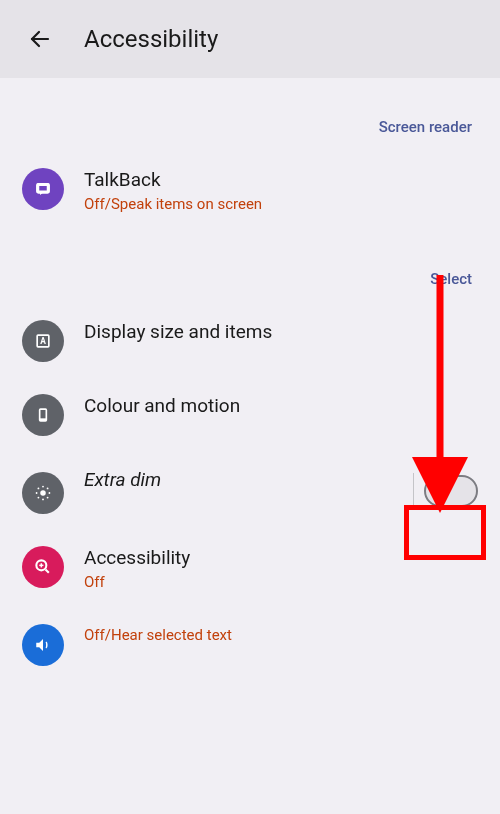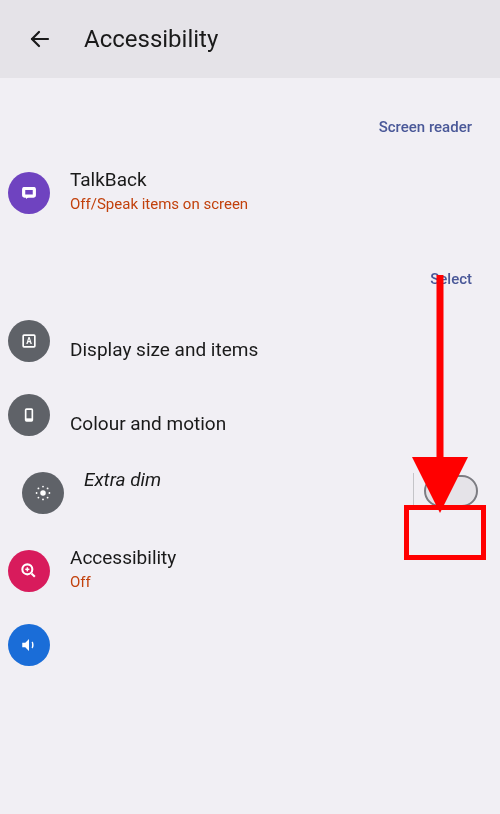--- a/index.html
+++ b/index.html
@@ -41,22 +41,22 @@
     }
     .section-header {
       font-size: 15px;
       color: #4a5898;
       padding: 40px 28px 16px 28px;
       font-weight: 500;
       text-align: right;
     }
     .list-item {
       display: flex;
-      align-items: flex-end;
-      padding: 16px 8px;
+      align-items: flex-start;
+      padding: 16px 22px;
       cursor: pointer;
       min-height: 72px;
     }
     .icon-circle {
       width: 42px;
       height: 42px;
       border-radius: 50%;
       display: flex;
       align-items: center;
       justify-content: center;
@@ -231,20 +231,21 @@
   </div>
 
   <div class="list-item">
     <div class="icon-circle icon-blue">
       <svg width="18" height="18" viewBox="0 0 24 24" fill="#fff">
         <path d="M3 9v6h4l5 5V4L7 9H3z"></path>
         <path d="M16 8c1.5 1 1.5 7 0 8" stroke="#fff" stroke-width="2" fill="none"></path>
       </svg>
     </div>
     <div class="item-text">
+      <div class="item-subtitle">Off/Hear selected text</div>
     </div>
   </div>
 
 </div>
 
 <div class="highlight-box" id="highlight-box" style="left: 404px; top: 505px; width: 82px; height: 55px;"></div>
 <svg class="arrow-svg" id="arrow-svg" width="500" height="814" style="top:0;left:0;">
   <defs>
     <marker id="arrowhead" markerWidth="8" markerHeight="8" refX="4" refY="4" orient="auto">
       <polygon points="0 0, 8 4, 0 8" fill="#ff0000"></polygon>

